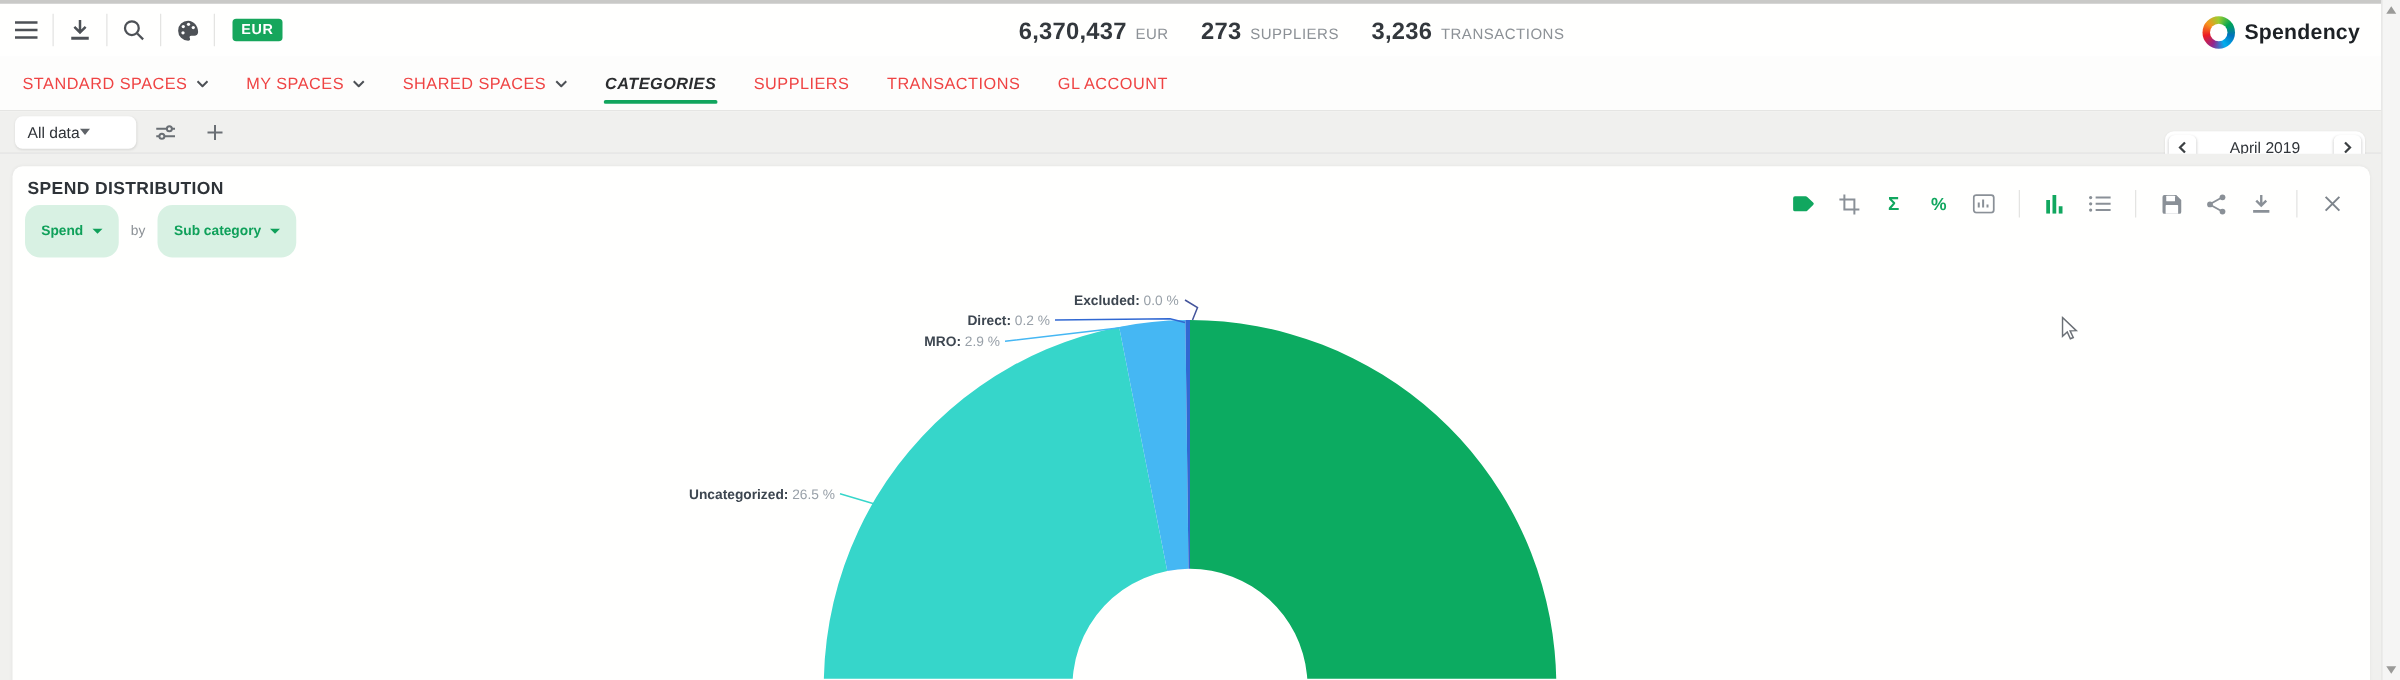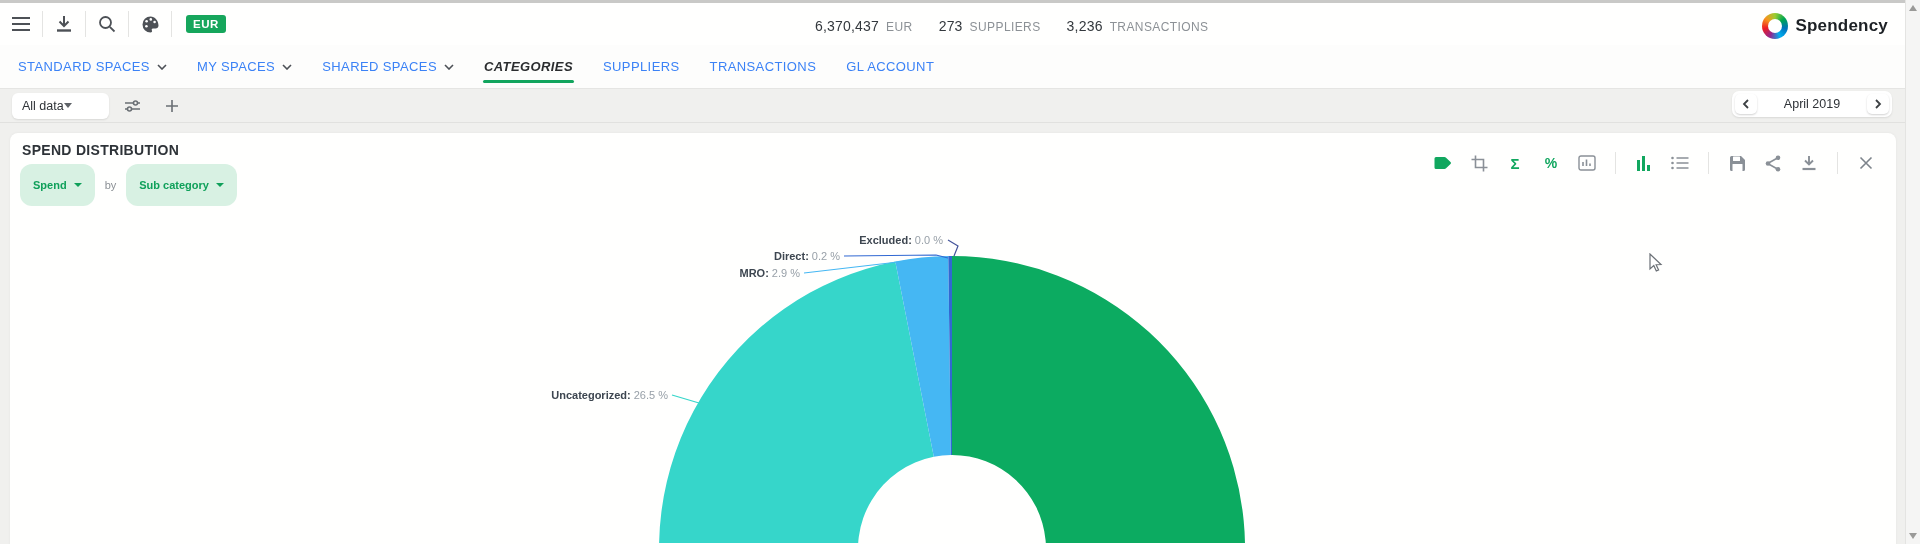--- a/index.html
+++ b/index.html
@@ -7,40 +7,40 @@
   .screen{position:relative;width:1920px;height:464px;background:#fff;}
 
   
   .topbar{position:relative;height:45px;background:#fffffe;border-top:3px solid #c9c9c7;box-sizing:border-box;display:flex;align-items:center;}
   .tb-group{display:flex;align-items:center;height:100%;}
   .tb-btn{width:42px;height:28px;display:flex;align-items:center;justify-content:center;cursor:pointer;}
   .tb-divider{width:1px;height:26px;background:#e4e4e2;}
   .eur-badge{margin-left:14px;background:#16a65c;color:#fff;font-size:11.5px;font-weight:bold;letter-spacing:.5px;padding:3px 7px;border-radius:3px;}
   .stats{position:absolute;left:815px;top:0;height:45px;display:flex;align-items:center;gap:26px;}
   .stat{display:flex;align-items:baseline;gap:7px;}
-  .stat-value{font-size:14px;font-weight:normal;color:#33383d;letter-spacing:.2px;}
+  .stat-value{font-size:19px;font-weight:bold;color:#33383d;letter-spacing:.2px;}
   .stat-label{font-size:12px;color:#8c9196;letter-spacing:.4px;}
   .brand{position:absolute;right:32px;top:0;height:45px;display:flex;align-items:center;gap:8px;}
   .brand-ring{width:26px;height:26px;border-radius:50%;background:conic-gradient(from 0deg,#9acd32,#00a651,#0072bc,#00aeef,#92278f,#ed1c24,#f7941d,#9acd32);display:flex;align-items:center;justify-content:center;}
   .brand-ring-hole{width:14px;height:14px;border-radius:50%;background:#fff;}
   .brand-name{font-size:17px;font-weight:bold;color:#1d2125;letter-spacing:.2px;}
 
   
   .navrow{height:44px;background:#fdfdfc;border-bottom:1px solid #e5e5e3;display:flex;align-items:stretch;padding-left:3px;box-sizing:border-box;}
-  .nav-item{display:flex;align-items:center;gap:7px;padding:0 15px;font-size:13px;letter-spacing:.4px;color:#3b82f6;cursor:pointer;position:relative;}
+  .nav-item{display:flex;align-items:center;gap:7px;padding:0 15px;font-size:13px;letter-spacing:.4px;color:#ef4444;cursor:pointer;position:relative;}
   .nav-item.active{font-weight:bold;color:#2b2d2f;font-style:italic;}
   .nav-item.active::after{content:"";position:absolute;left:14px;right:14px;bottom:5px;height:3px;background:#12a55e;border-radius:2px;}
 
   
   .filterrow{height:34px;background:#f0f0ee;border-bottom:1px solid #e1e1df;display:flex;align-items:center;padding:0 12px;box-sizing:border-box;position:relative;}
   .scope-pill{background:#fff;border-radius:6px;box-shadow:0 1px 2px rgba(0,0,0,.10);height:26px;width:97px;display:flex;align-items:center;justify-content:flex-start;padding:0 10px;box-sizing:border-box;cursor:pointer;}
   .scope-pill span{font-size:12.5px;color:#2f3338;}
   .caret-dark{width:0;height:0;border-left:4px solid transparent;border-right:4px solid transparent;border-top:5px solid #5f6368;}
   .fr-icon{width:34px;height:26px;display:flex;align-items:center;justify-content:center;cursor:pointer;margin-left:6px;}
-  .date-pill{position:absolute;right:28px;top:2px;width:160px;height:26px;background:#fff;border-radius:7px;box-shadow:0 1px 2px rgba(0,0,0,.10);display:flex;align-items:center;justify-content:space-between;padding:0 3px;box-sizing:border-box;}
+  .date-pill{position:absolute;right:28px;top:16px;width:160px;height:26px;background:#fff;border-radius:7px;box-shadow:0 1px 2px rgba(0,0,0,.10);display:flex;align-items:center;justify-content:space-between;padding:0 3px;box-sizing:border-box;}
   .date-chev{width:22px;height:20px;background:#fff;border-radius:5px;box-shadow:0 1px 2px rgba(0,0,0,.18);display:flex;align-items:center;justify-content:center;cursor:pointer;}
   .date-label{font-size:12.5px;color:#2f3338;}
 
   
   .main{position:relative;height:420px;background:#f0f0ee;}
   .card{position:absolute;left:10px;right:24px;top:10px;bottom:-20px;background:#fffffe;border-radius:8px 8px 0 0;box-shadow:0 0 3px rgba(0,0,0,.05);}
   .card-title{position:absolute;left:12px;top:9px;font-size:14px;font-weight:bold;color:#2e3338;letter-spacing:.3px;}
   .pill-row{position:absolute;left:10px;top:31px;display:flex;align-items:center;gap:10px;}
   .green-pill{background:#d8f1e3;border-radius:12px;height:18px;display:flex;align-items:center;gap:7px;padding:12px 13px;cursor:pointer;}
   .green-pill span{font-size:11px;font-weight:bold;color:#0fa05a;}

